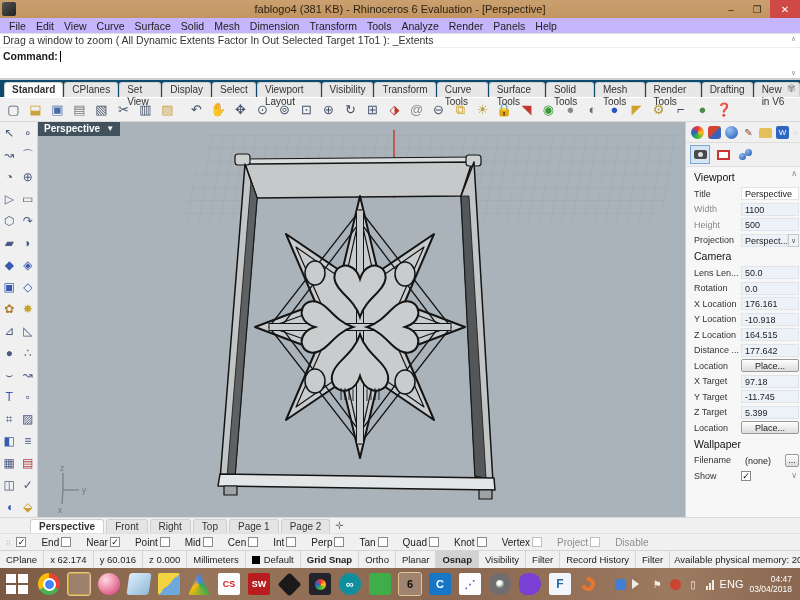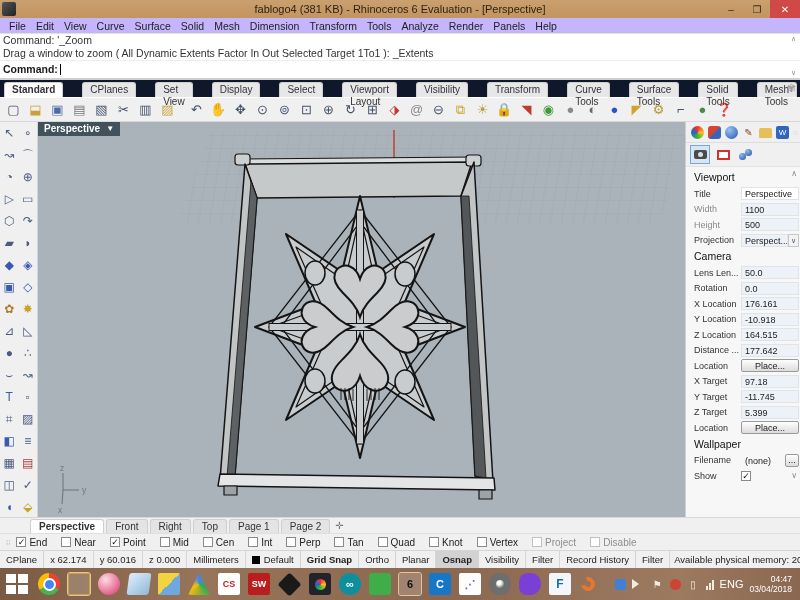--- a/index.html
+++ b/index.html
@@ -19,21 +19,21 @@
   .menuitem{padding:0 5px;font-size:10.5px;color:#222}
 
   
   .cmd{height:46px;background:#fff;border-bottom:2px solid #cfcfcf;position:relative;font-size:10.5px}
   .cmdline{height:13px;line-height:13px;padding-left:3px;color:#333;white-space:nowrap;overflow:hidden}
   .cmdprompt{height:17px;line-height:16px;padding-left:3px;border-top:1px solid #eee;display:flex;align-items:center}
   .caret{display:inline-block;width:1px;height:11px;background:#000;margin-left:2px}
   .cmdscroll{position:absolute;right:1px;top:0;bottom:0;width:11px;display:flex;flex-direction:column;justify-content:space-between;align-items:center;color:#8a8a8a;font-size:7px;padding:1px 0}
 
   
-  .tabrow{height:17px;background:#0f172a;display:flex;align-items:flex-end;padding-left:4px;gap:19px;position:relative}
+  .tabrow{height:17px;background:#0c4a6e;display:flex;align-items:flex-end;padding-left:4px;gap:1px;position:relative}
   .ttab{padding:1px 7px;font-size:10px;background:#e7e7e7;border:1px solid #cfcfcf;border-bottom:none;border-radius:3px 3px 0 0;color:#333;height:15px;line-height:12px}
   .ttab.active{background:#fdfdfd;font-weight:bold}
   .gear{position:absolute;right:4px;top:2px;color:#9a9a9a;font-size:11px}
 
   
   .iconrow{height:25px;background:#f0f0f0;border-top:1px solid #fff;border-bottom:1px solid #d8d8d8;display:flex;align-items:center;padding-left:4px;gap:3px}
   .tbico{width:19px;height:19px;display:flex;align-items:center;justify-content:center;font-size:13px;color:#44526b}
   .sep{width:4px}
 
   
@@ -79,21 +79,21 @@
 
   
   .vtabs{height:16px;background:#f0f0f0;display:flex;align-items:flex-end;gap:2px;padding-left:30px;border-top:1px solid #d8d8d8}
   .vtab{padding:0 8px;height:14px;line-height:13px;font-size:10px;background:#e4e4e4;border:1px solid #cfcfcf;border-bottom:none;border-radius:3px 3px 0 0;color:#333}
   .vtab.active{background:#fff;font-weight:bold}
   .addtab{width:14px;text-align:center;color:#777;font-size:10px;height:14px;line-height:13px}
 
   
   .osnap{height:17px;background:#f0f0f0;display:flex;align-items:center;gap:2px;padding-left:6px;border-top:1px solid #e0e0e0}
   .grip{color:#b5b5b5;font-size:8px;margin-right:4px}
-  .oitem{display:flex;align-items:center;gap:3px;margin-right:12px}
+  .oitem{display:flex;align-items:center;gap:15px;margin-right:0}
   .cb{width:10px;height:10px;border:1px solid #8a8a8a;background:#fff;font-size:9px;line-height:9px;text-align:center;color:#111}
   .cb.checked::after{content:"✓"}
   .cbl{font-size:10px;color:#222}
   .oitem.dim .cb{border-color:#c0c0c0}
   .oitem.dim .cbl{color:#8d8d8d}
 
   
   .status{height:18px;background:#f0f0f0;display:flex;align-items:stretch;font-size:9.5px;border-top:1px solid #d5d5d5}
   .spane{display:flex;align-items:center;padding:0 6px;border-right:1px solid #d5d5d5;color:#222;white-space:nowrap}
   .spane.bold{font-weight:bold}
@@ -161,21 +161,20 @@
   <span class="menuitem">Dimension</span>
   <span class="menuitem">Transform</span>
   <span class="menuitem">Tools</span>
   <span class="menuitem">Analyze</span>
   <span class="menuitem">Render</span>
   <span class="menuitem">Panels</span>
   <span class="menuitem">Help</span>
 </div>
 
 <div class="cmd">
-  <div class="cmdline">Command: '_Zoom</div>
   <div class="cmdline">Drag a window to zoom ( All Dynamic Extents Factor In Out Selected Target 1To1 ): _Extents</div>
   <div class="cmdprompt">
     <b>Command:</b>
     <span class="caret"></span>
   </div>
   <div class="cmdscroll">
     <span>∧</span>
     <span>∨</span>
   </div>
 </div>

